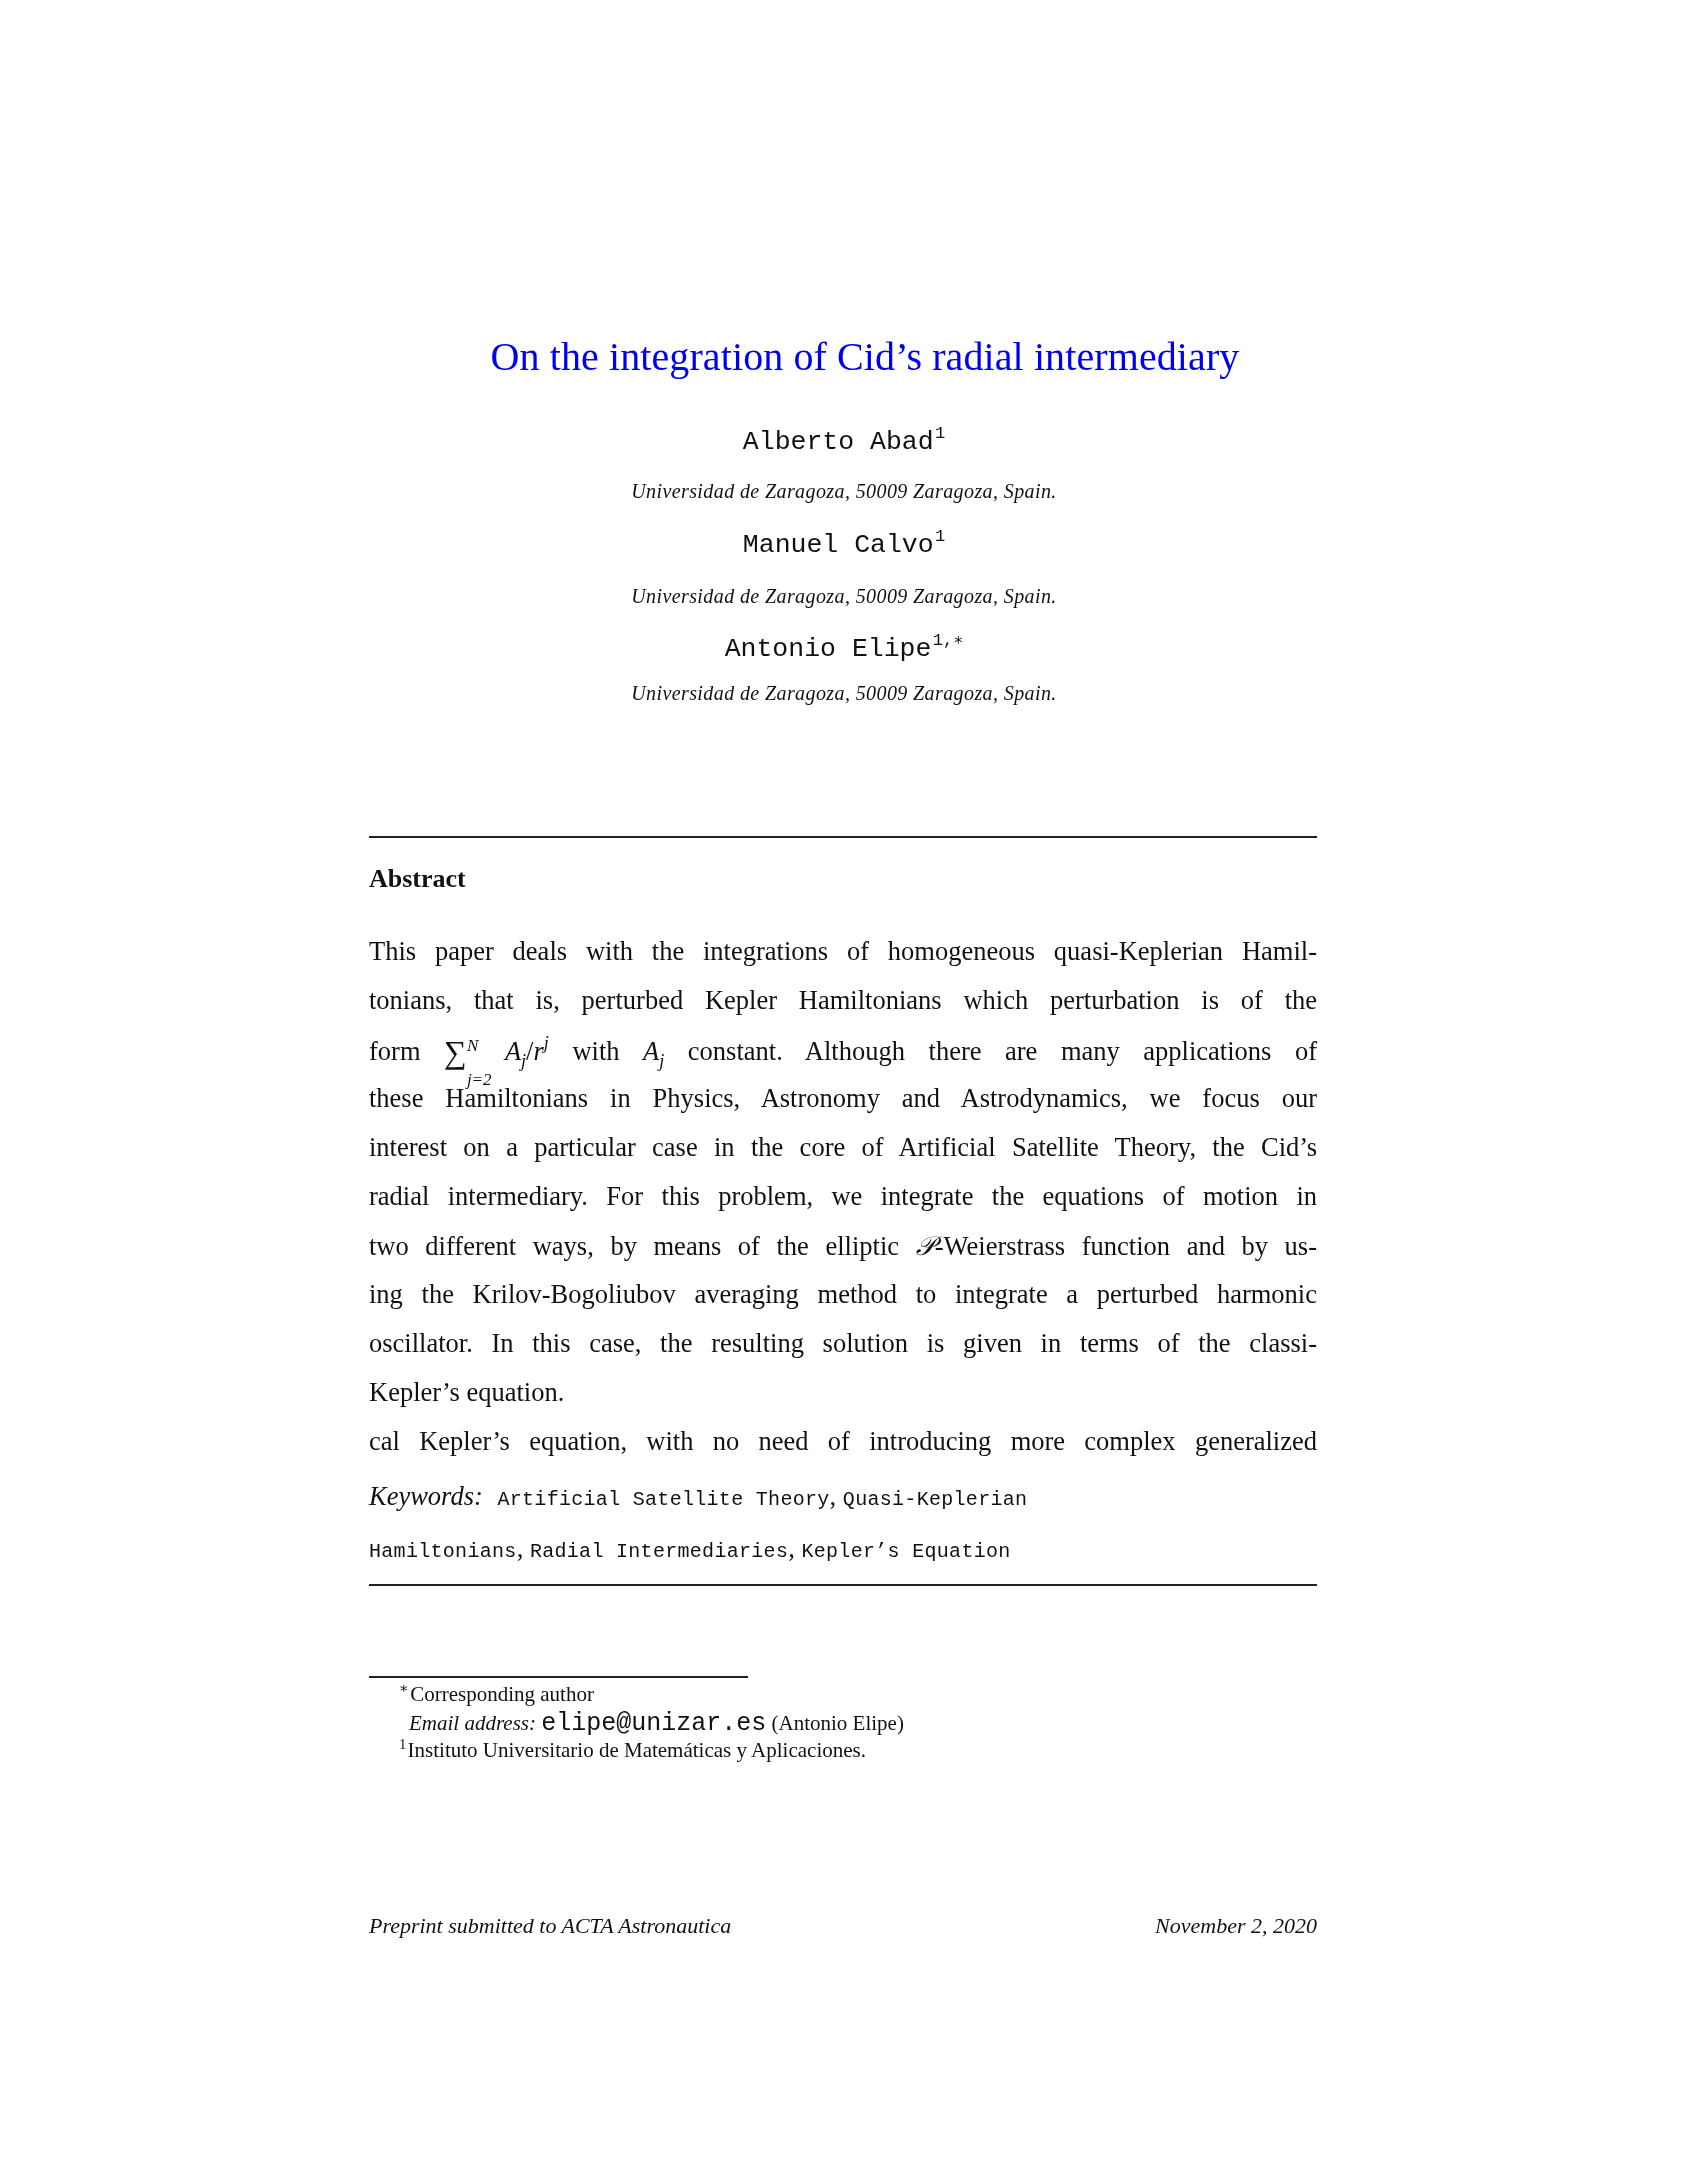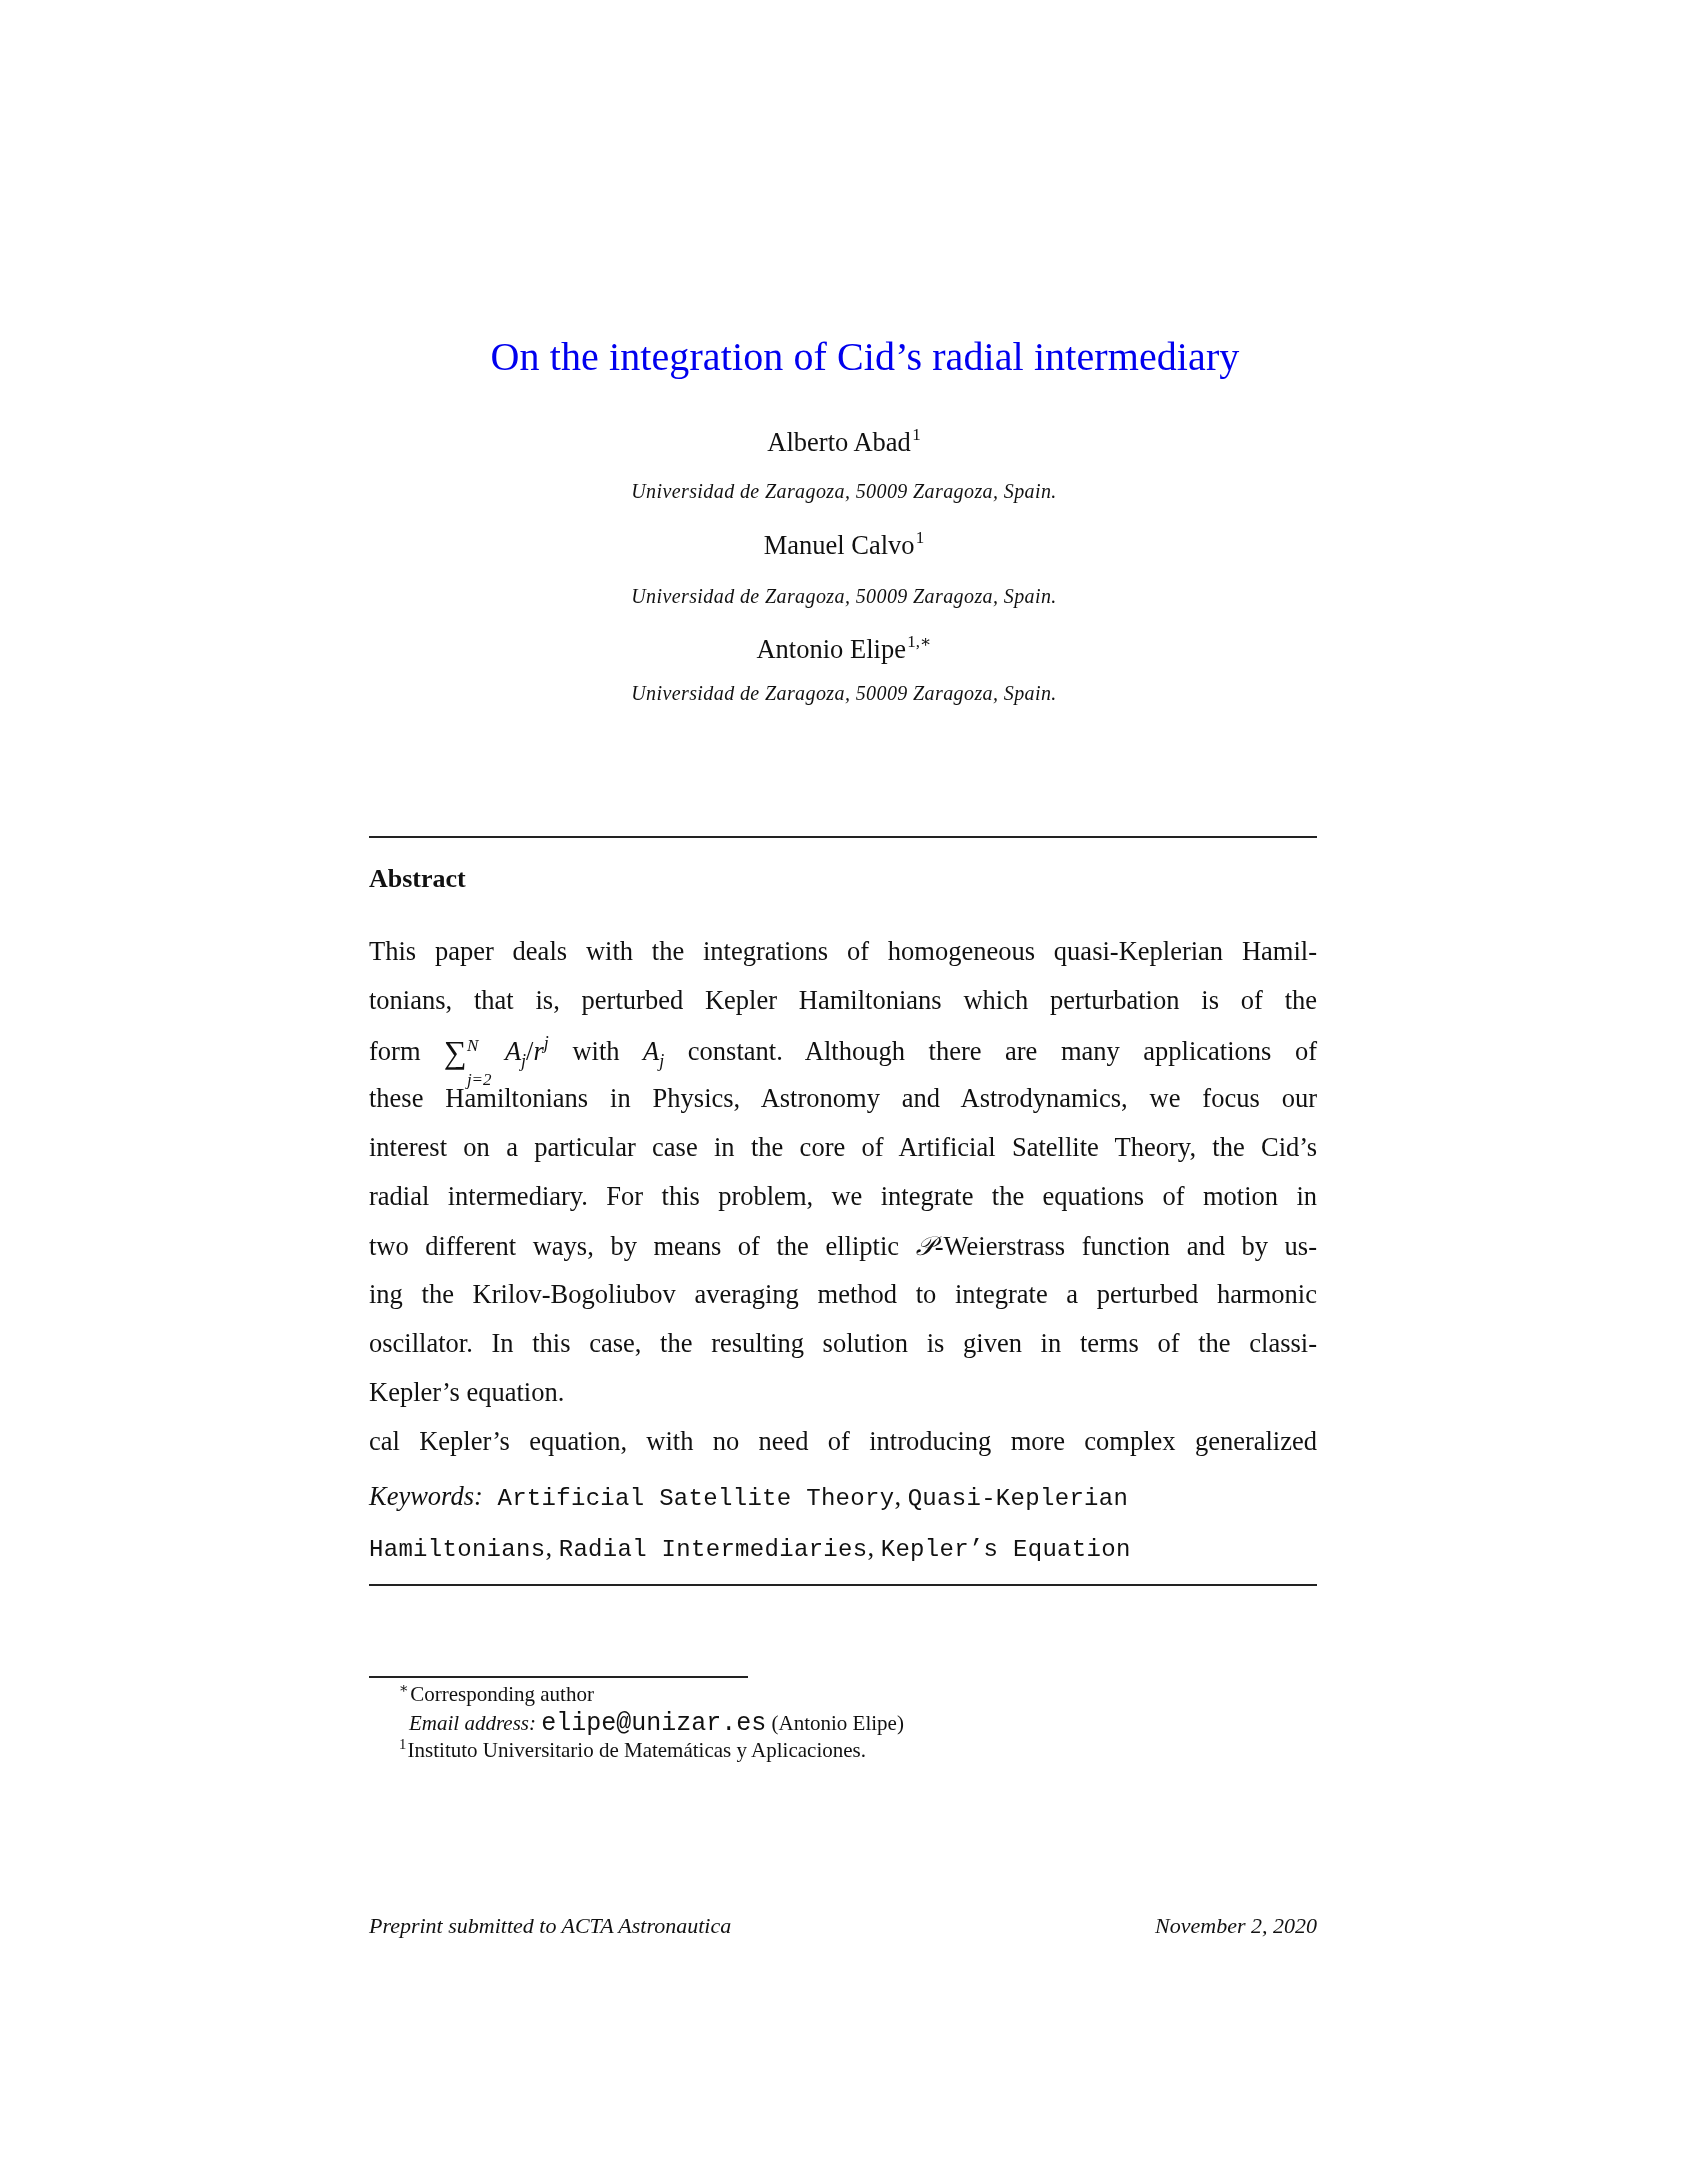--- a/index.html
+++ b/index.html
@@ -6,21 +6,21 @@
     body {
       width: 1688px; height: 2183px; position: relative; overflow: hidden;
       font-family: "Liberation Serif", "DejaVu Serif", serif; color: #111;
     }
     .center { position: absolute; left: 0; width: 1688px; text-align: center; }
     .title {
       top: 330px; font-size: 40px; color: #0000ee; letter-spacing: 0.1px;
       line-height: 53px;
       padding-left: 21px;
     }
-    .author { font-size: 26.5px; line-height: 33px; }
+    .author { font-size: 26.5px; line-height: 33px; font-family: Liberation Mono, monospace; }
     .affil { font-size: 20px; font-style: italic; line-height: 26.5px; letter-spacing: 0.4px; }
     sup.mark { font-size: 17px; vertical-align: 0; position: relative; top: -10.6px; margin-left: 1.3px; }
 
     .rule { position: absolute; left: 369px; width: 948px; height: 2px; background: #222; }
     .abstract-head {
       position: absolute; left: 369px; top: 862px; font-size: 26px; font-weight: bold; line-height: 33px;
     }
     .abstract-body {
       position: absolute; left: 369px; top: 927px; width: 948px;
       font-size: 26.5px; line-height: 49px; text-align: justify;
@@ -34,21 +34,21 @@
     .sumscripts .up { position: absolute; left: 0; top: -20px; font-size: 17px; font-style: italic; }
     .sumscripts .down { position: absolute; left: 0; top: 14.6px; font-size: 17px; }
     .subj { font-size: 18px; font-style: italic; position: relative; top: 6.6px; }
     .supj { font-size: 18px; font-style: italic; position: relative; top: -10.6px; }
     .calP { font-family: "DejaVu Serif", serif; font-style: italic; }
 
     .keywords {
       position: absolute; left: 369px; top: 1472px; width: 948px; font-size: 26.5px; line-height: 49px;
     }
     .kw-label { font-style: italic; margin-right: 14.6px; }
-    .mono { font-family: "Liberation Mono", "DejaVu Sans Mono", monospace; font-size: 24px; letter-spacing: 0.3px; }
+    .mono { font-family: "Liberation Mono", "DejaVu Sans Mono", monospace; font-size: 20px; letter-spacing: 0.3px; }
 
     .fn-rule { position: absolute; left: 369px; top: 1676px; width: 379px; height: 2px; background: #222; }
     .footnotes { position: absolute; left: 369px; top: 1681px; font-size: 21px; line-height: 26.5px; }
     .footnotes .fn { display: block; padding-left: 32px; white-space: nowrap; }
     .footnotes .fnsup { font-size: 14.6px; position: relative; top: -8px; margin-right: 1.3px; }
     .footnotes .fn.first { padding-left: 32px; }
     .fn-mono { font-family: "Liberation Mono", "DejaVu Sans Mono", monospace; font-size: 25px; }
     .fn-italic { font-style: italic; }
 
     .footer { position: absolute; top: 1911px; left: 369px; width: 948px; font-size: 22px; font-style: italic; line-height: 29px; }

